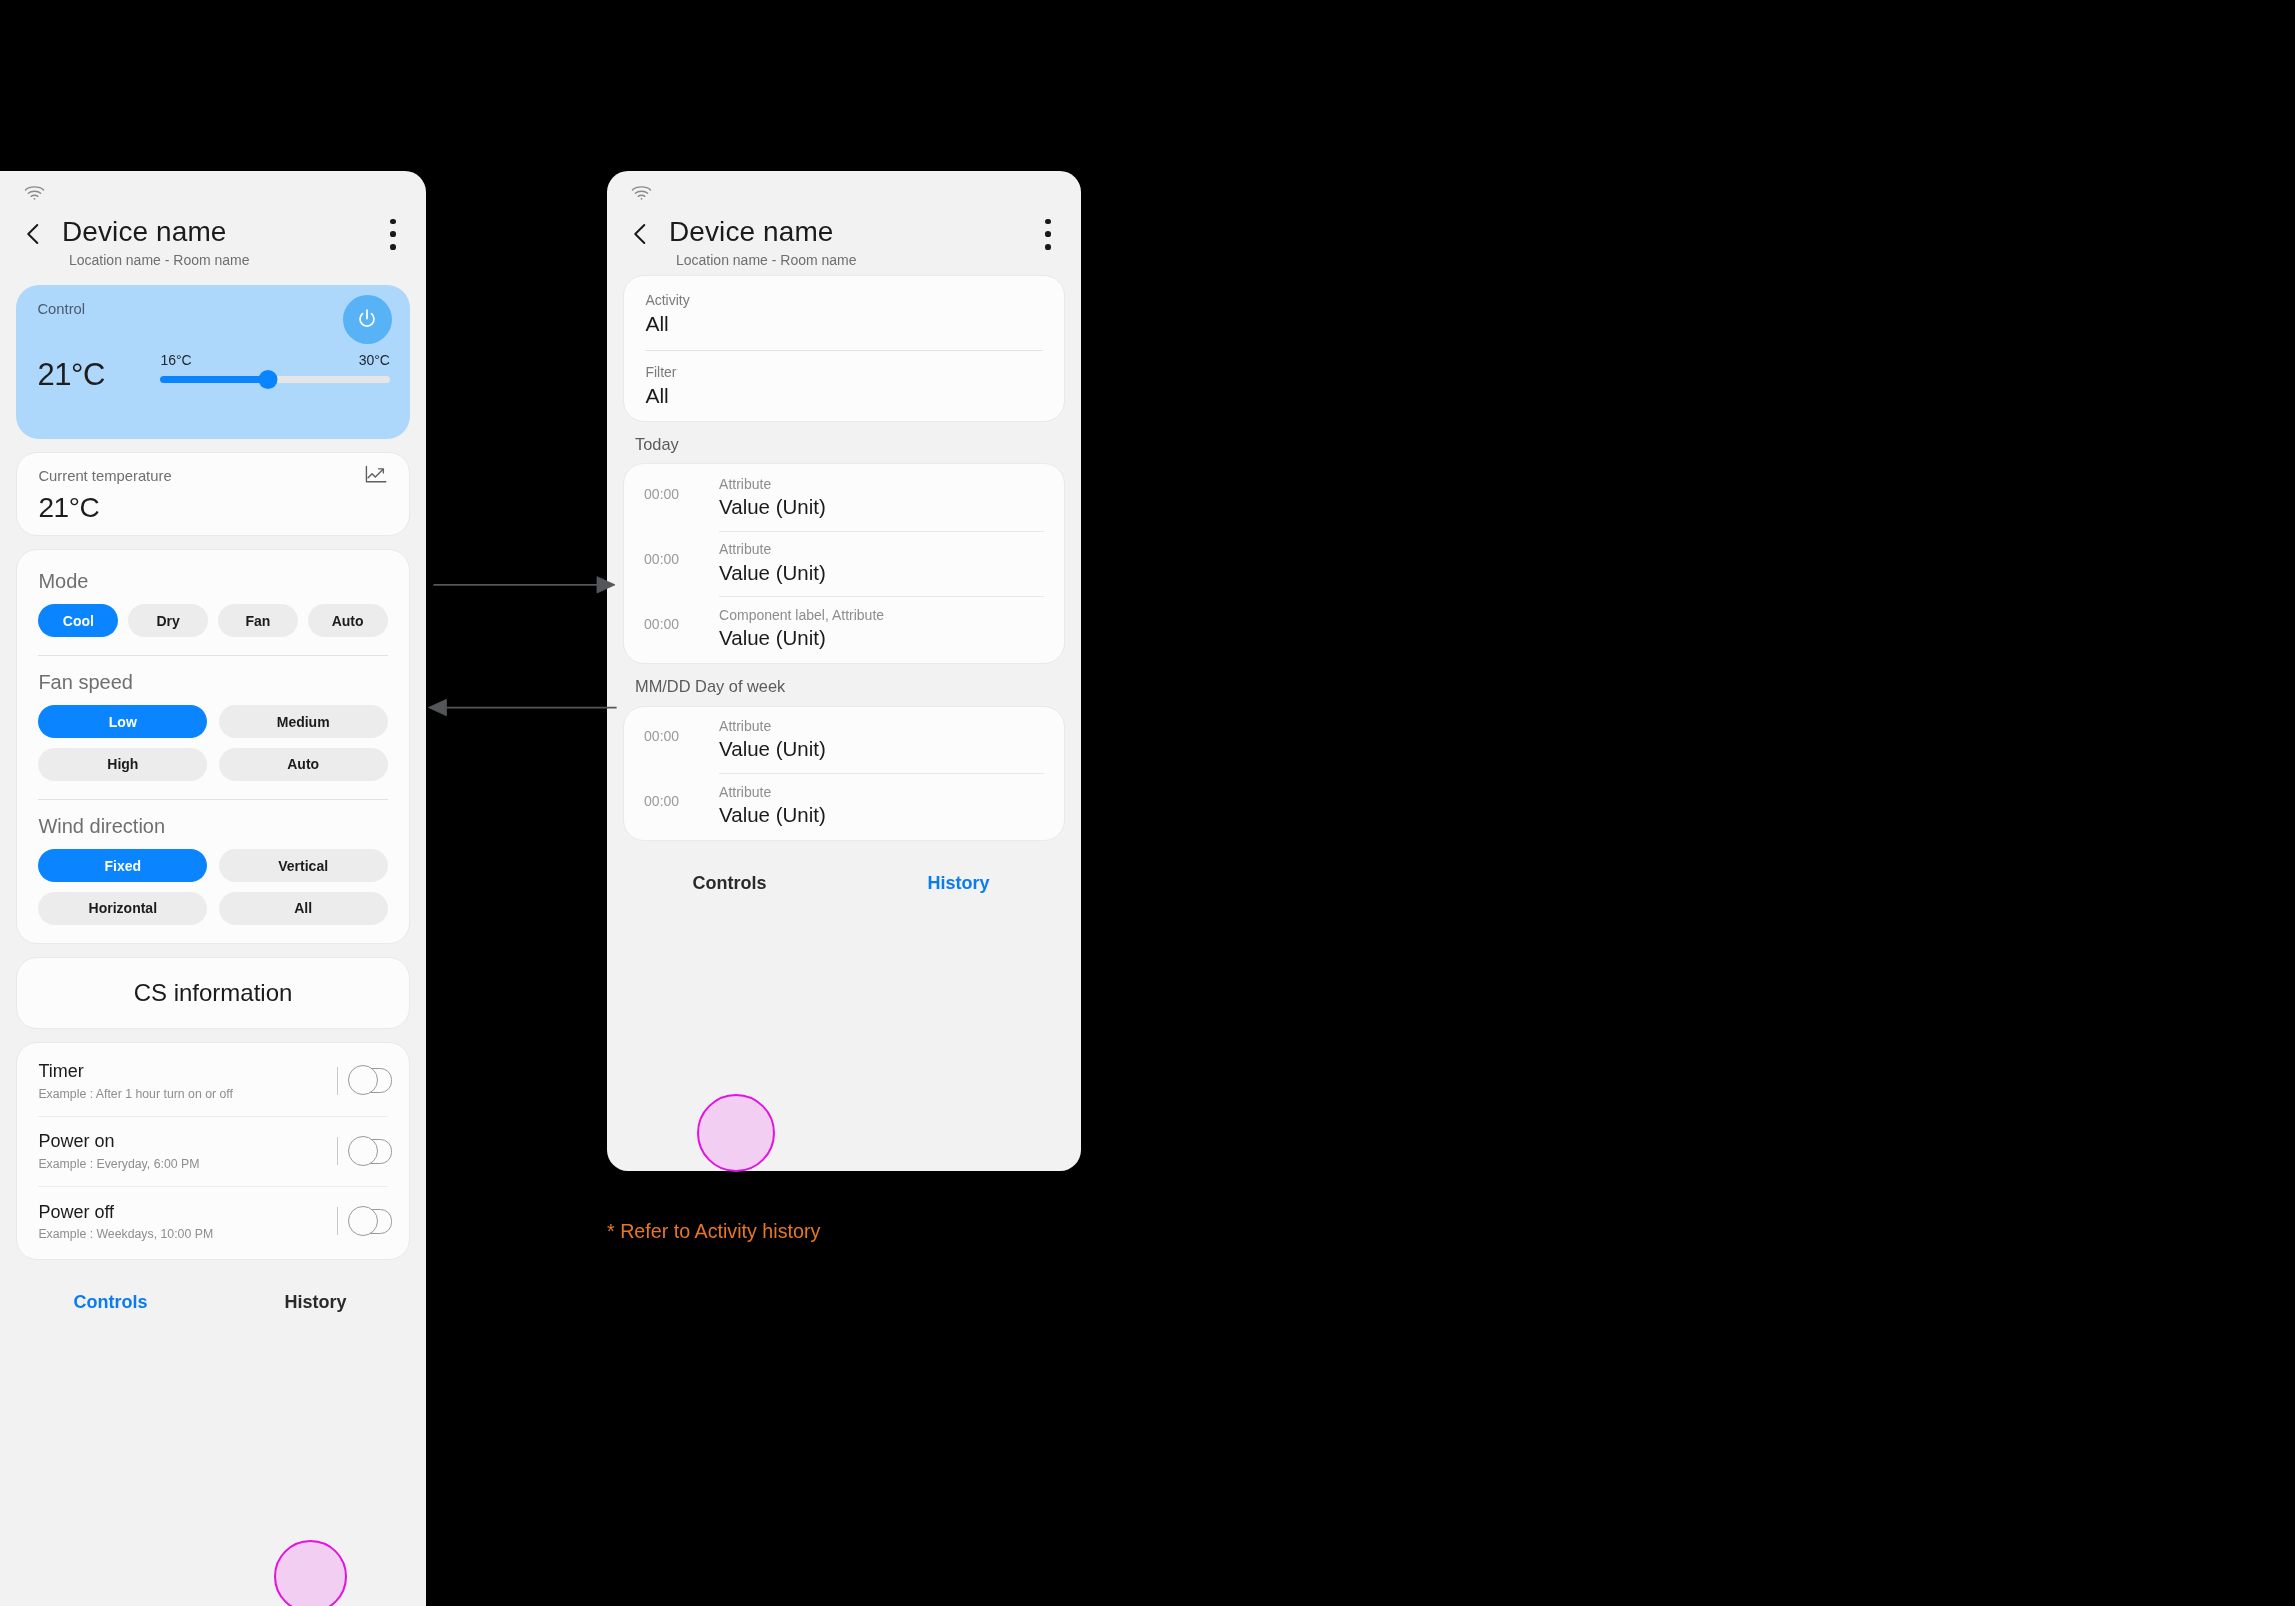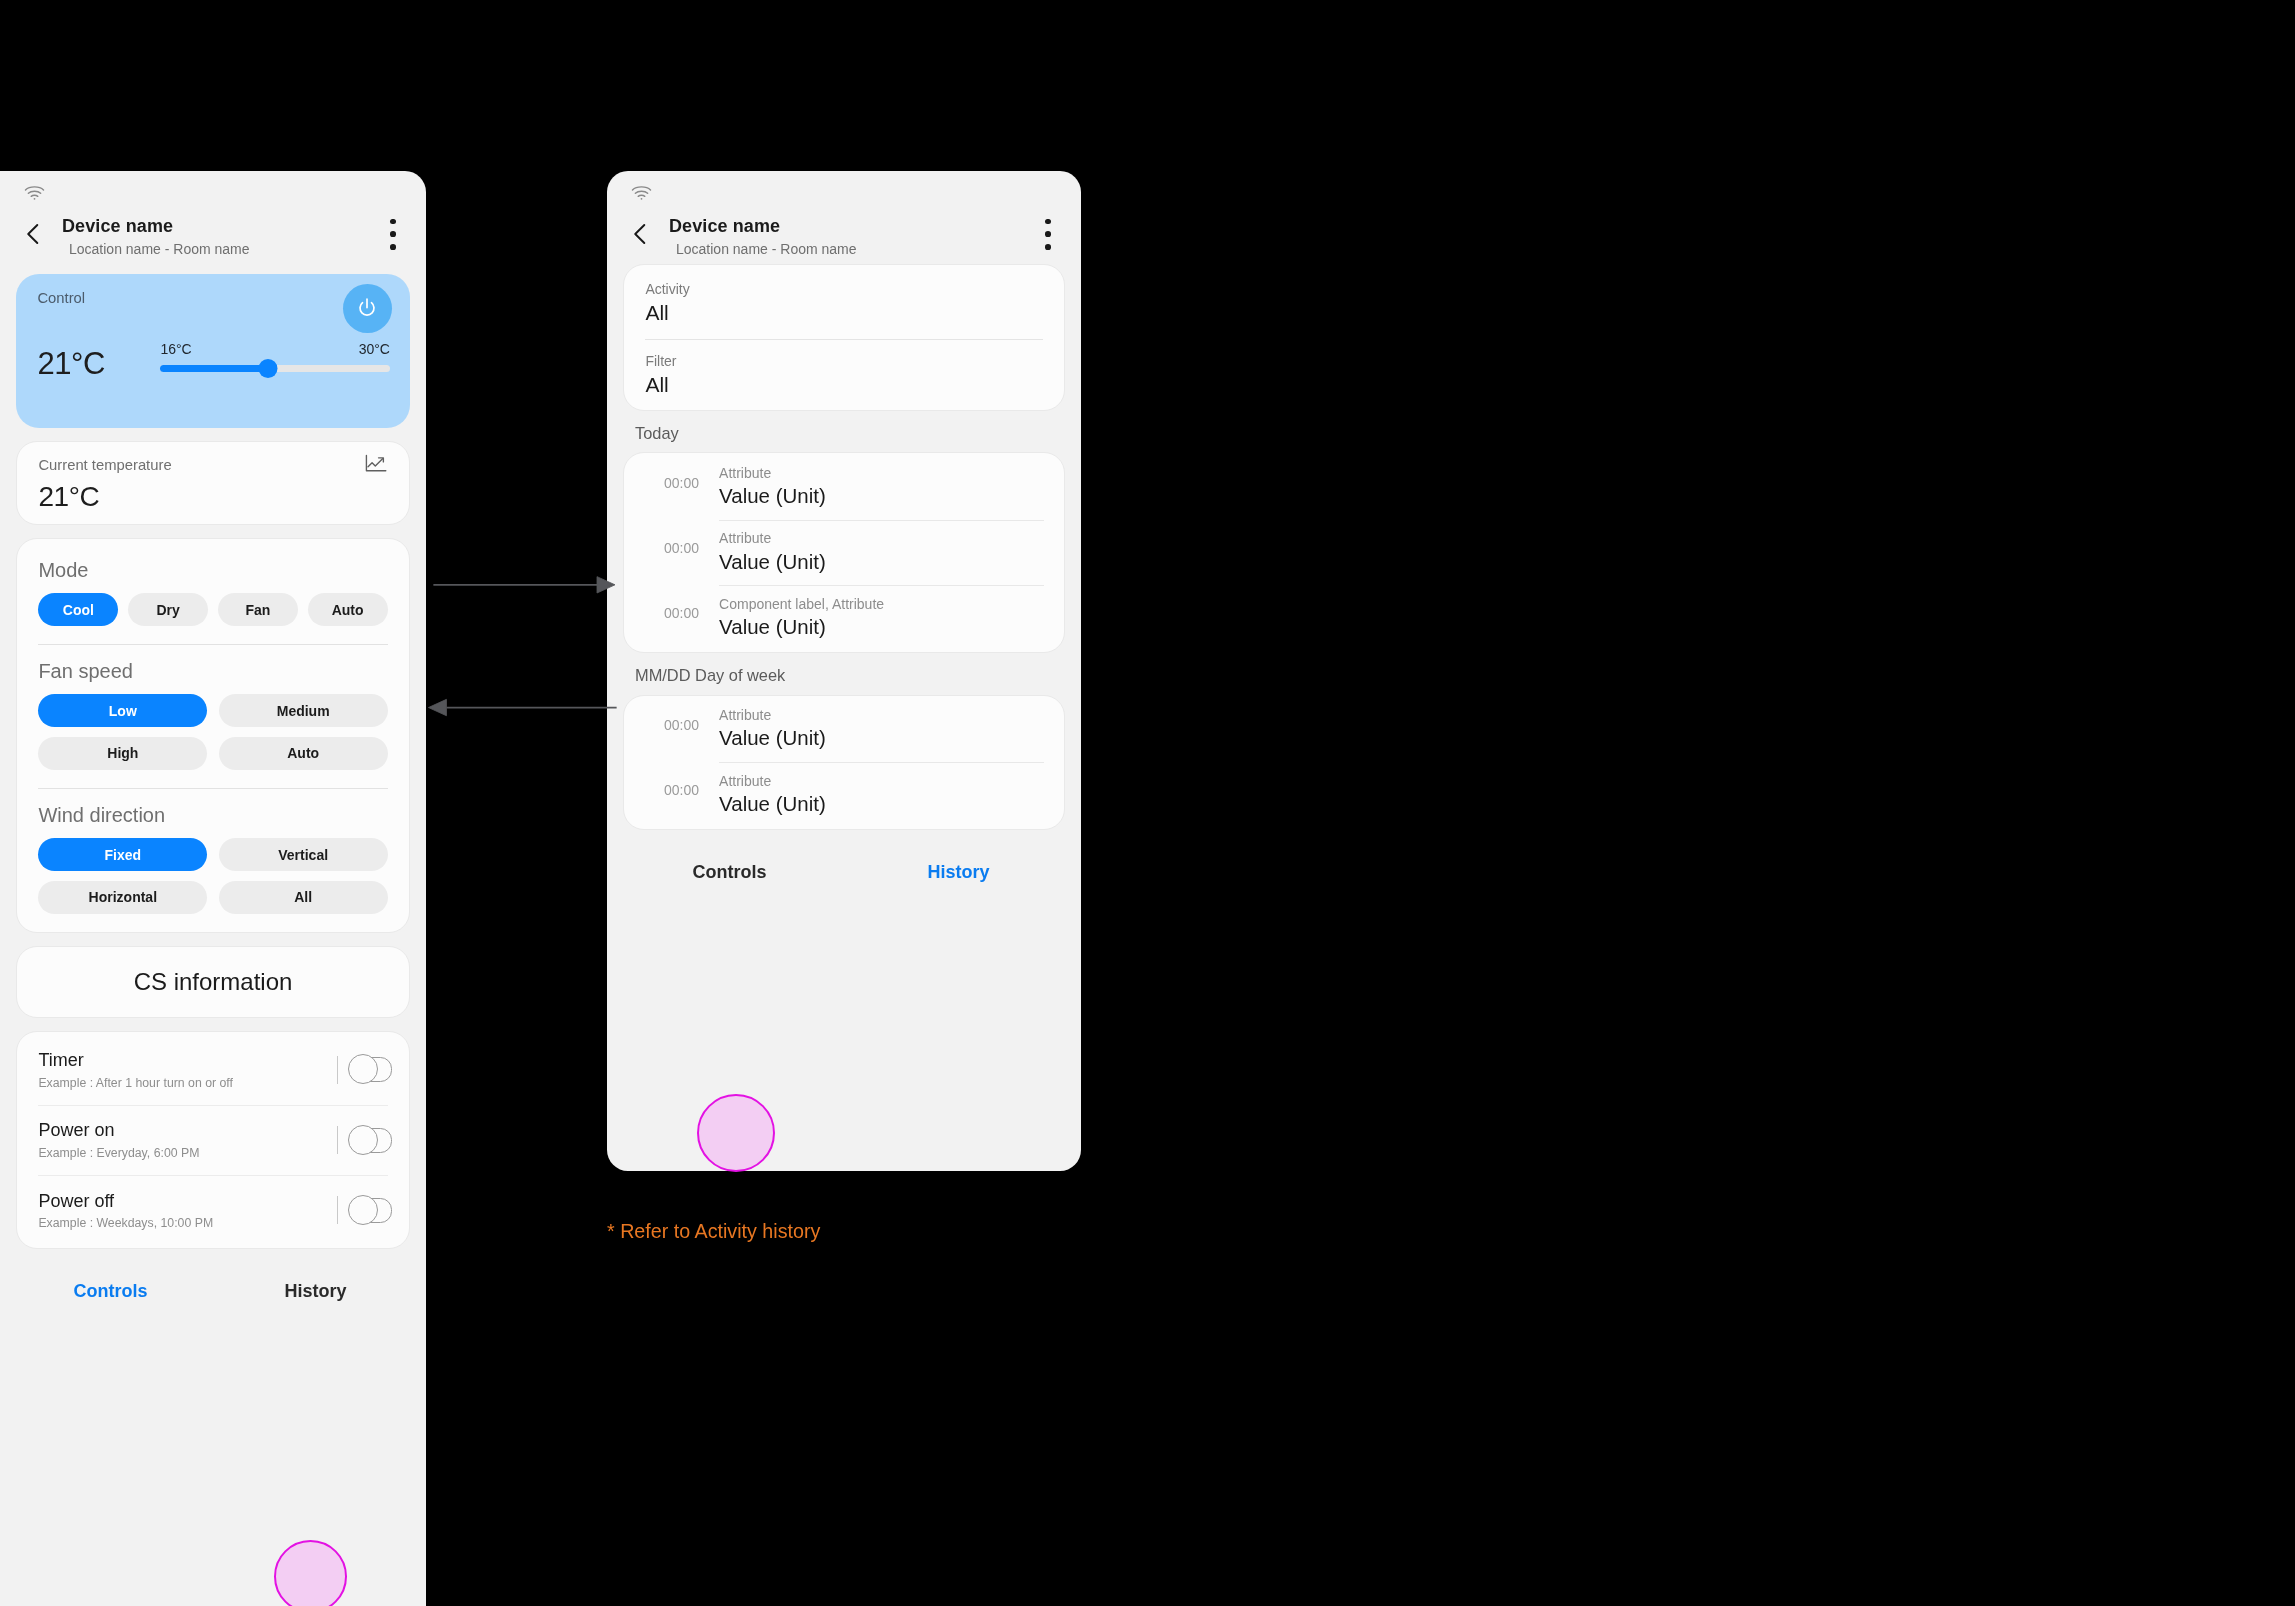--- a/index.html
+++ b/index.html
@@ -45,21 +45,21 @@
   }
   .back-chevron svg{width:28px;height:28px;display:block;}
   .kebab{
     position:absolute;right:28px;top:11.5px;
     width:9.8px;height:31px;cursor:pointer;
     display:flex;flex-direction:column;justify-content:space-between;align-items:center;
   }
   .kebab i{display:block;width:5.7px;height:5.7px;border-radius:50%;background:#1a1a1a;}
   .appbar-title{
     margin:0 0 0 62px;
-    font-size:18px;font-weight:700;color:#1b1b1b;
+    font-size:28px;font-weight:400;color:#1b1b1b;
     letter-spacing:0.1px;line-height:1.1;
   }
   .appbar-sub{
     margin:4.9px 0 0 69px;
     font-size:14px;color:#6f6f6f;font-weight:400;
   }
 
   
   .card{
     margin:0 16.4px 13px 16.4px;
@@ -190,21 +190,21 @@
 
   .section-head{
     margin:13px 0 9.8px 28px;
     font-size:16.4px;color:#5b5b5b;
   }
   .hist-card{padding:1.6px 0;margin-bottom:0;}
   .hist-row{display:flex;align-items:flex-start;padding:0 19.7px;}
   .hist-time{
     width:75px;flex:none;
     font-size:14px;color:#9a9a9a;
-    padding-top:19.7px;text-align:center;
+    padding-top:19.7px;text-align:left;
   }
   .hist-body{flex:1;padding:9.8px 0 11.5px 0;}
   .hist-attr{font-size:14px;color:#8d8d8d;}
   .hist-val{font-size:20.5px;color:#1b1b1b;margin-top:3.3px;}
   .hist-sep{height:0.8px;background:#e8e8e8;margin:0 19.7px 0 95px;}
 
   
   .arrows{position:absolute;left:410px;top:557px;width:230px;height:180px;}
   .arrows svg{display:block;width:230px;height:180px;}
 

